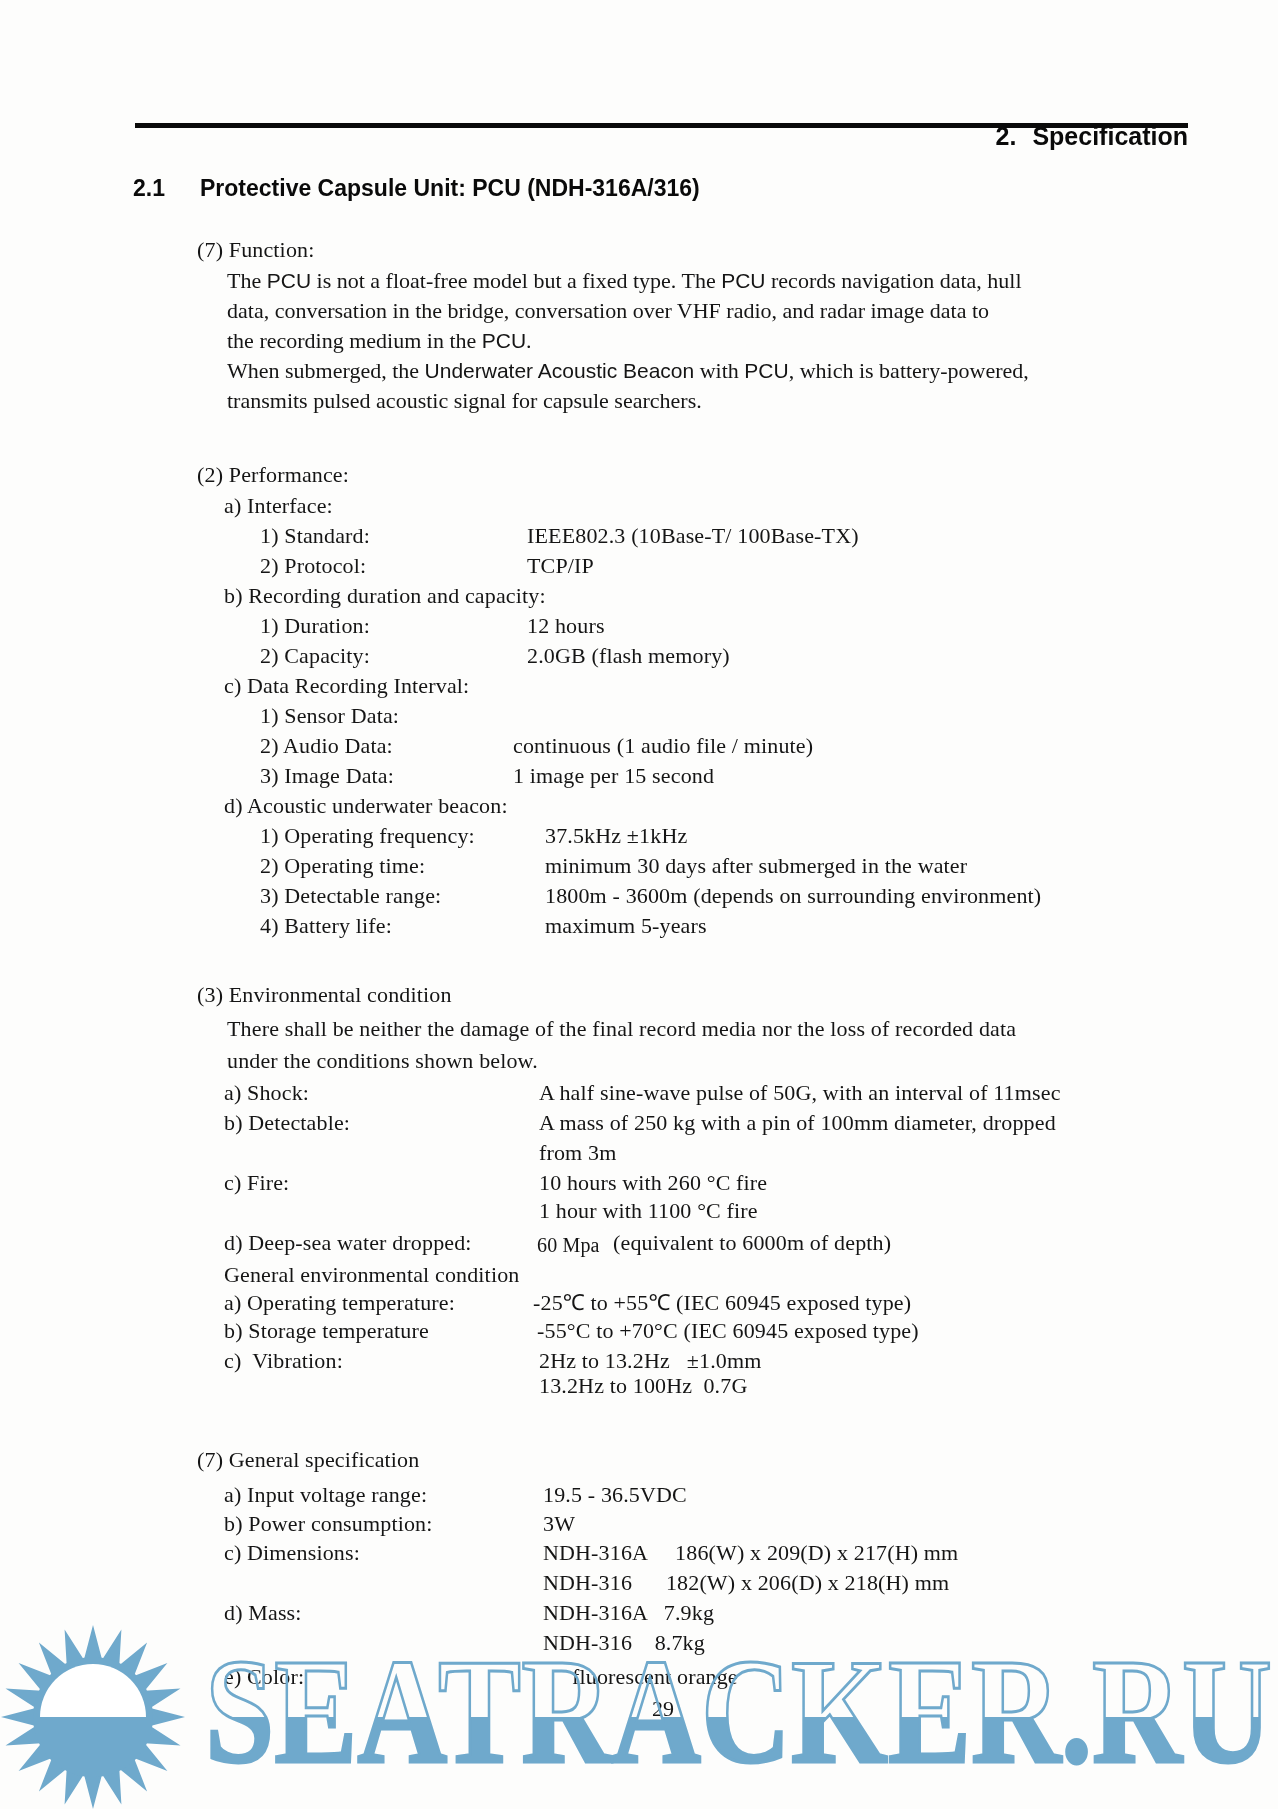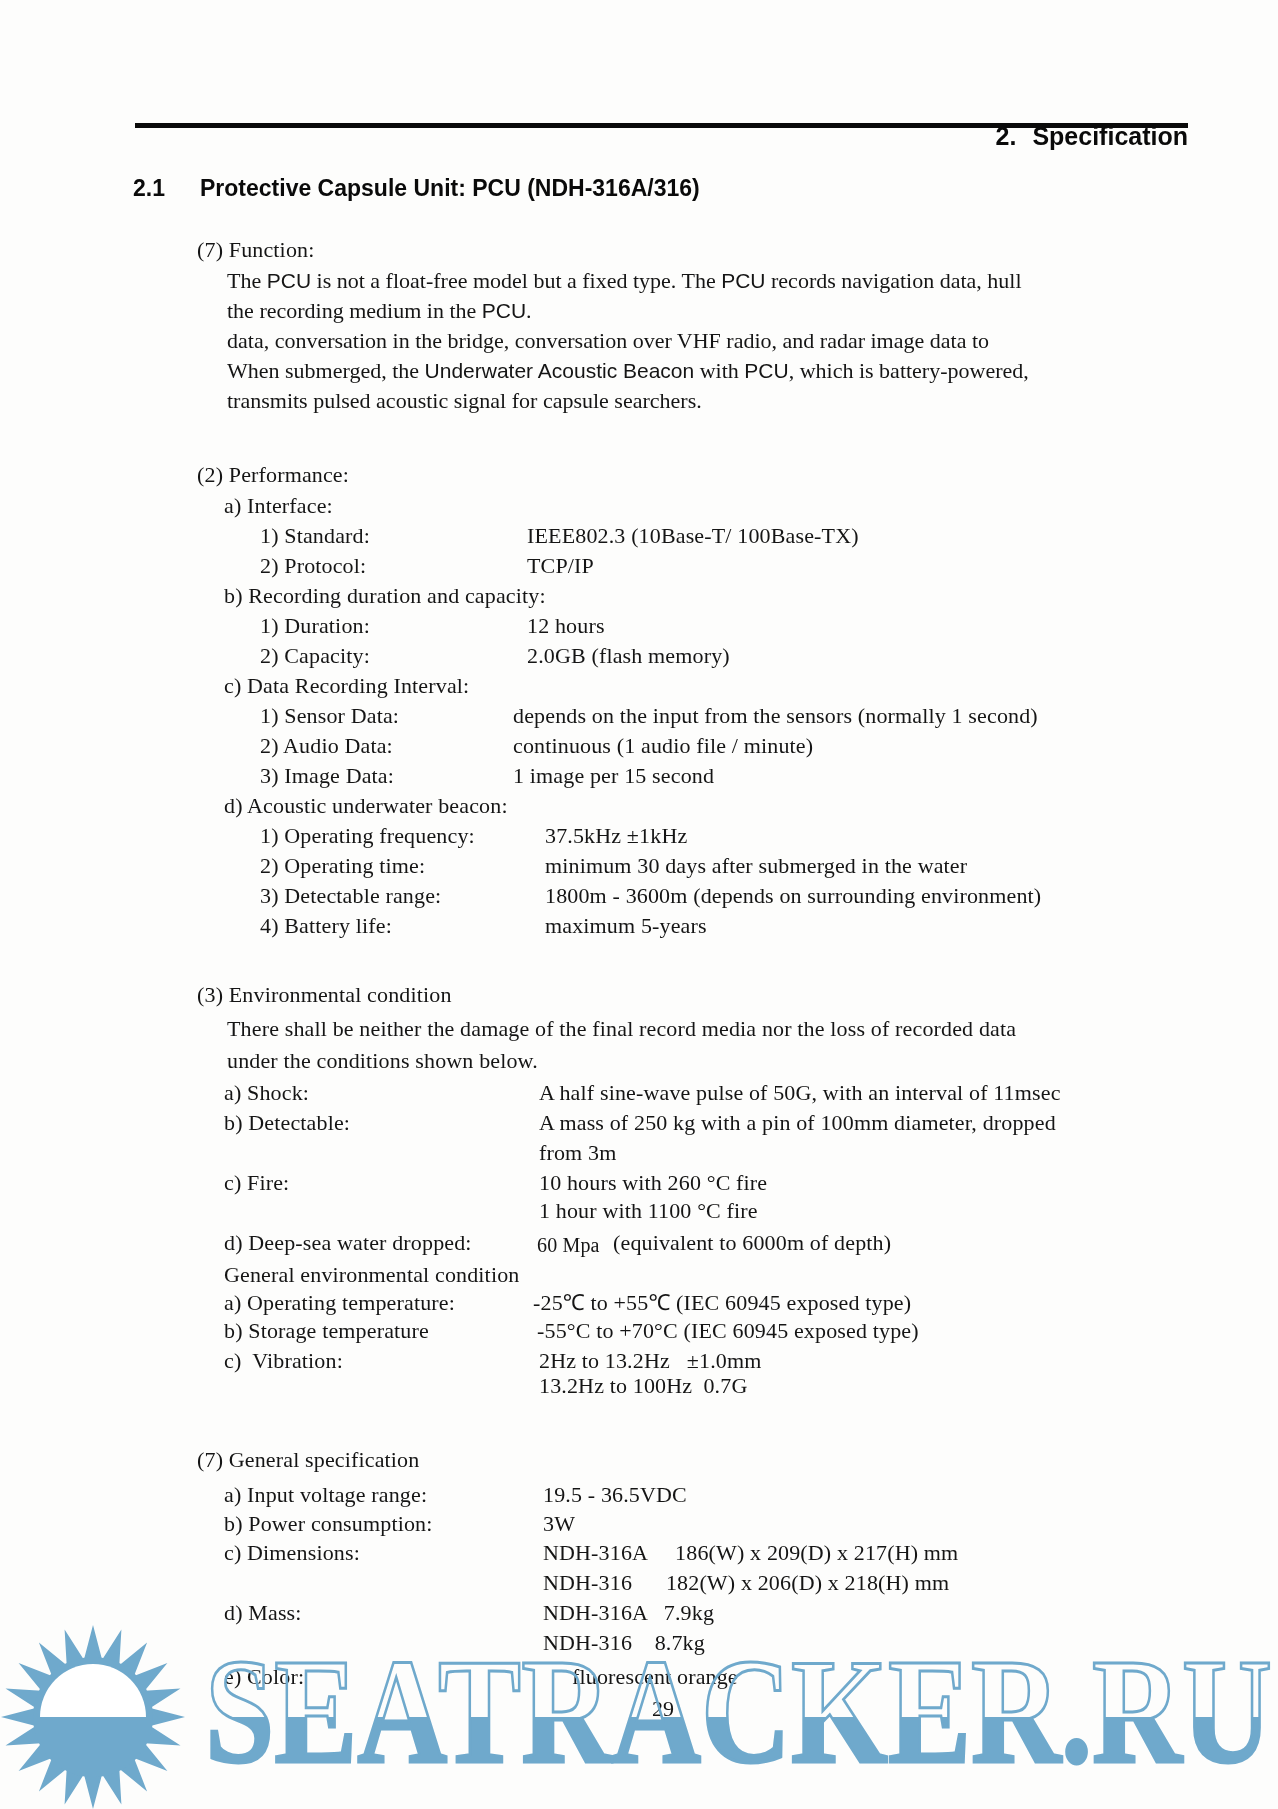--- a/index.html
+++ b/index.html
@@ -63,41 +63,40 @@
     <span class="chap">2.</span><span>Specification</span>
   </div>
   <div class="rule"></div>
 
   <span class="h21" style="left:133px;top:174px">2.1</span>
   <span class="h21" style="left:200px;top:174px">Protective Capsule Unit: PCU (NDH-316A/316)</span>
 
   <span class="t" style="left:197px;top:237px">(7) Function:</span>
   <div id="func-para">
       <div class="pline"><span>The </span><span class="sans">PCU</span><span> is not a float-free model but a fixed type. The </span><span class="sans">PCU</span><span> records navigation data, hull</span></div>
+      <div class="pline"><span>data, conversation in the bridge, conversation over VHF radio, and radar image data to</span></div>
       <div class="pline"><span>the recording medium in the </span><span class="sans">PCU</span><span>.</span></div>
-      <div class="pline"><span>data, conversation in the bridge, conversation over VHF radio, and radar image data to</span></div>
       <div class="pline"><span>When submerged, the </span><span class="sans">Underwater Acoustic Beacon</span><span> with </span><span class="sans">PCU</span><span>, which is battery-powered,</span></div>
       <div class="pline"><span>transmits pulsed acoustic signal for capsule searchers.</span></div>
     </div>
 
   <span class="t" style="left:197px;top:462px">(2) Performance:</span>
 
   <span class="t" style="left:224px;top:493px">a) Interface:</span>
   <span class="t" style="left:260px;top:523px">1) Standard:</span>
   <span class="t" style="left:527px;top:523px">IEEE802.3 (10Base-T/ 100Base-TX)</span>
   <span class="t" style="left:260px;top:553px">2) Protocol:</span>
   <span class="t" style="left:527px;top:553px">TCP/IP</span>
   <span class="t" style="left:224px;top:583px">b) Recording duration and capacity:</span>
   <span class="t" style="left:260px;top:613px">1) Duration:</span>
   <span class="t" style="left:527px;top:613px">12 hours</span>
   <span class="t" style="left:260px;top:643px">2) Capacity:</span>
   <span class="t" style="left:527px;top:643px">2.0GB (flash memory)</span>
   <span class="t" style="left:224px;top:673px">c) Data Recording Interval:</span>
   <span class="t" style="left:260px;top:703px">1) Sensor Data:</span>
-  <span class="t" style="left:513px;top:703px">depends on the input from the sensors (normally 1 second)</span>
   <span class="t" style="left:260px;top:733px">2) Audio Data:</span>
   <span class="t" style="left:513px;top:733px">continuous (1 audio file / minute)</span>
   <span class="t" style="left:260px;top:763px">3) Image Data:</span>
   <span class="t" style="left:513px;top:763px">1 image per 15 second</span>
   <span class="t" style="left:224px;top:793px">d) Acoustic underwater beacon:</span>
   <span class="t" style="left:260px;top:823px">1) Operating frequency:</span>
   <span class="t" style="left:545px;top:823px">37.5kHz ±1kHz</span>
   <span class="t" style="left:260px;top:853px">2) Operating time:</span>
   <span class="t" style="left:545px;top:853px">minimum 30 days after submerged in the water</span>
   <span class="t" style="left:260px;top:883px">3) Detectable range:</span>

